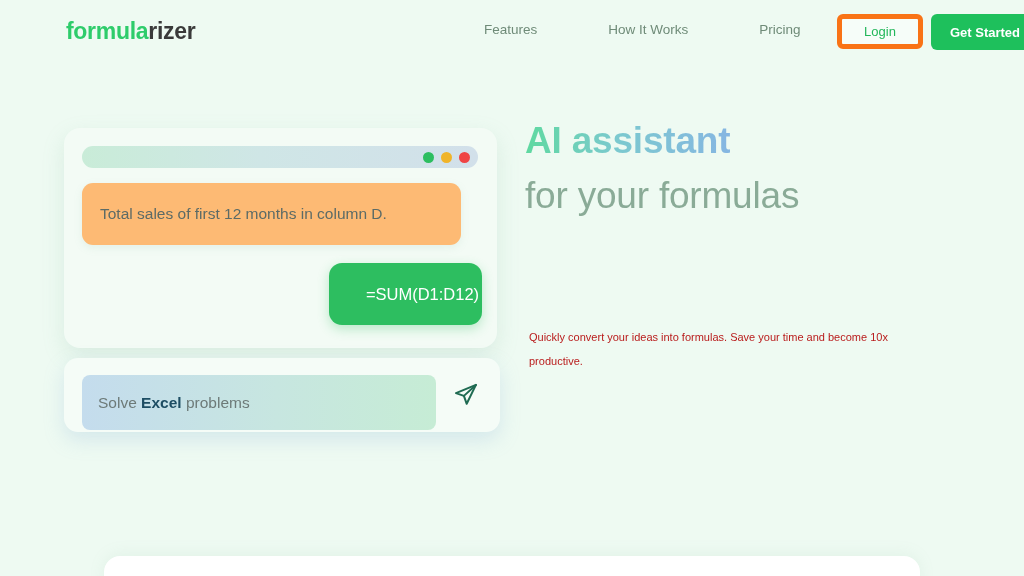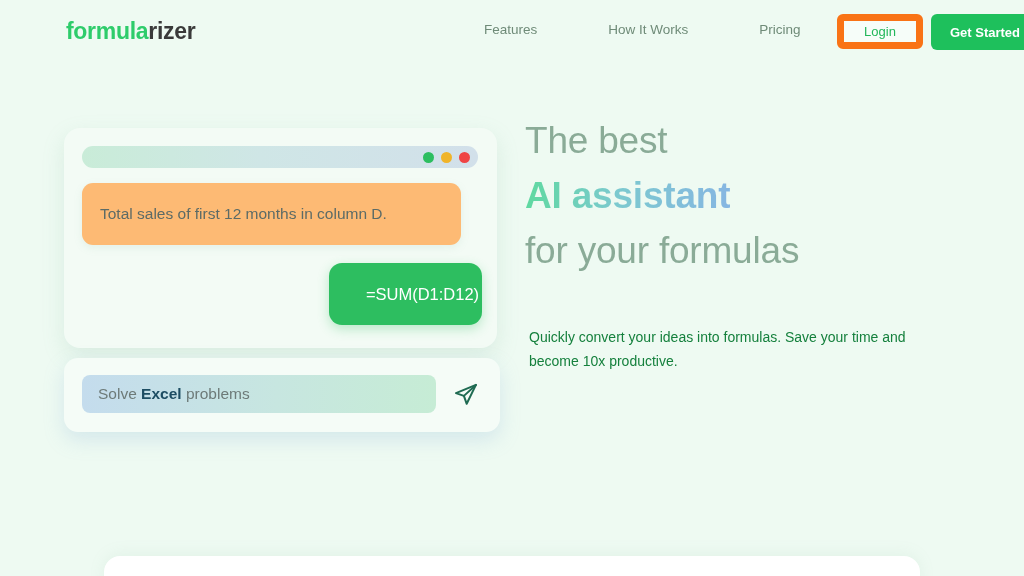--- a/index.html
+++ b/index.html
@@ -58,21 +58,21 @@
     text-decoration: none;
   }
   .nav-link:last-of-type { margin-right: 0; }
 
   .btn-login {
     position: absolute;
     left: 793px;
     top: 14px;
     width: 86px;
     height: 35px;
-    border: 7px solid #f97316;
+    border: 5px solid #f97316;
     border-radius: 6px;
     background: #f6fdf9;
     color: #22b75a;
     font-size: 13px;
     display: flex;
     align-items: center;
     justify-content: center;
     cursor: pointer;
   }
 
@@ -179,21 +179,21 @@
     background: #f5fcf7;
     border-radius: 14px;
     box-shadow: 0 8px 20px rgba(140, 180, 215, 0.26);
   }
 
   .input-field {
     position: absolute;
     left: 18px;
     top: 17px;
     width: 354px;
-    height: 38px;
+    height: 55px;
     border-radius: 8px;
     background: linear-gradient(to right, #c4dced 0%, #c7e6e0 55%, #c6ecd5 100%);
     display: flex;
     align-items: center;
     padding-left: 16px;
     cursor: text;
   }
   .input-text {
     font-size: 15.5px;
     color: #6d7a78;
@@ -235,23 +235,23 @@
     background-clip: text;
     color: transparent;
     display: inline-block;
   }
 
   .subtext {
     position: absolute;
     left: 529px;
     top: 325px;
     width: 400px;
-    font-size: 14px;
+    font-size: 11px;
     line-height: 24px;
-    color: #15803d;
+    color: #b91c1c;
   }
 
   
   .bottom-card {
     position: absolute;
     left: 104px;
     top: 556px;
     width: 816px;
     height: 80px;
     background: #ffffff;
@@ -308,20 +308,19 @@
 
   <span class="send-icon">
     <svg width="28" height="28" viewBox="0 0 24 24" fill="none" stroke="#1f6b52" stroke-width="1.7" stroke-linejoin="round" stroke-linecap="round">
       <path d="M20.5 4.2 L3.4 11.2 L10.2 13.6 L12.6 20.4 Z"></path>
       <path d="M20.5 4.2 L10.2 13.6"></path>
     </svg>
   </span>
 </div>
 
 <div class="headline">
-  <div class="hl-line">The best</div>
   <div><span class="hl-accent">AI assistant</span></div>
   <div class="hl-line">for your formulas</div>
 </div>
 
 <div class="subtext">Quickly convert your ideas into formulas. Save your time and become 10x productive.</div>
 
 <div class="bottom-card"></div>
 
 </body></html>

